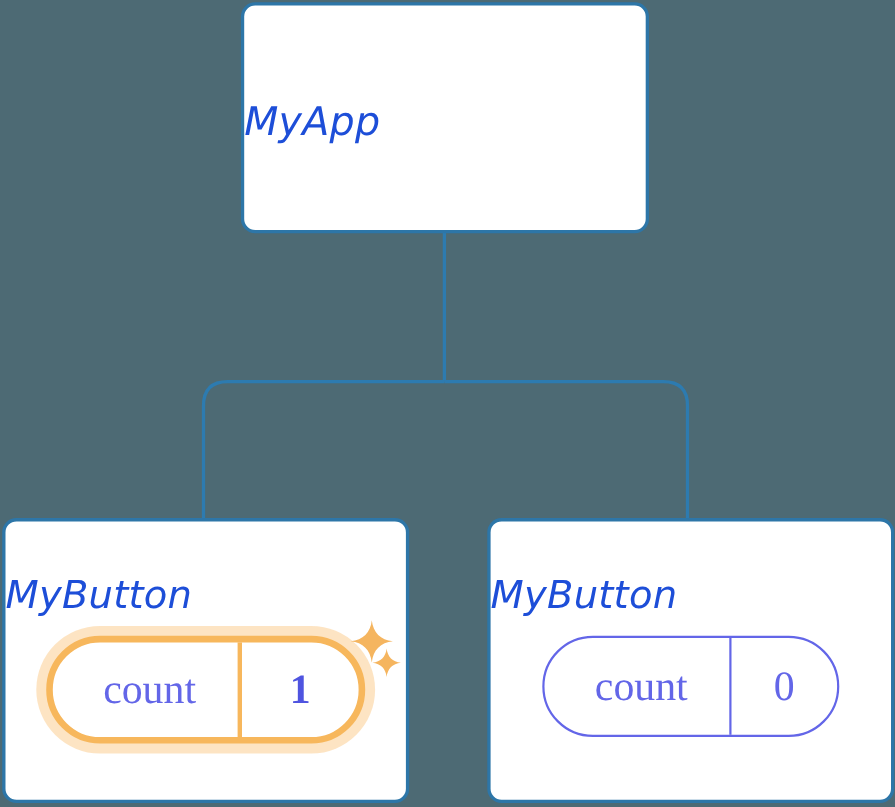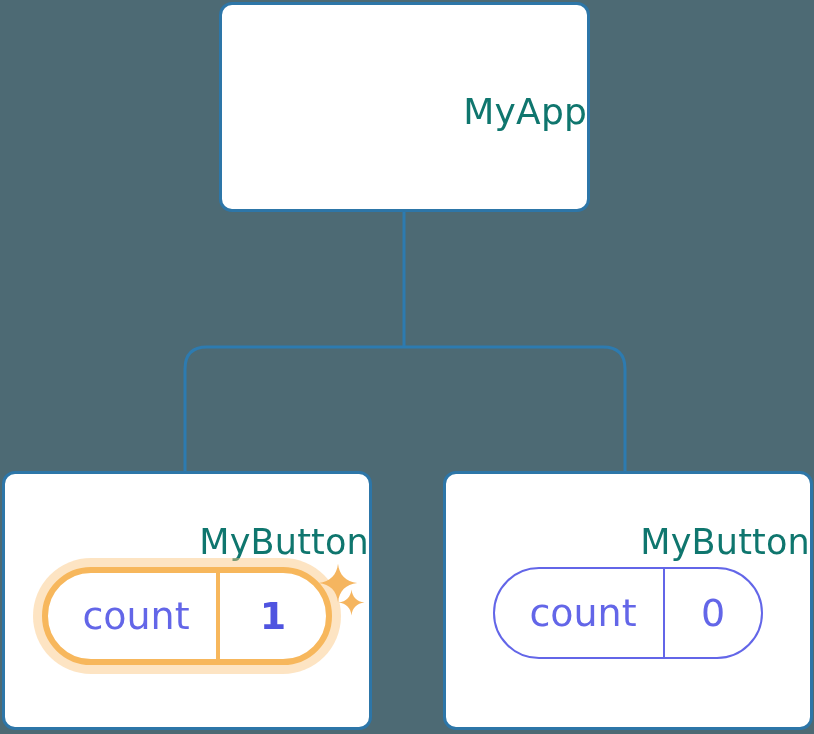--- a/index.html
+++ b/index.html
@@ -56,42 +56,44 @@
     left: 443px;
     top: 471px;
     width: 370px;
     height: 259px;
   }
 
   .node-title {
     position: absolute;
     left: 0;
     right: 0;
-    text-align: right;
-    color: #0f766e;
+    text-align: left;
+    color: #1d4ed8;
     font-size: 35px;
     font-weight: 400;
     letter-spacing: 0.2px;
     white-space: nowrap;
+    font-style: italic;
   }
   #node-myapp .node-title {
     top: 86px;
     font-size: 36px;
   }
   #node-mybutton-left .node-title,
   #node-mybutton-right .node-title {
     top: 48px;
   }
 
   
   .pill-wrap {
     position: absolute;
     left: 50%;
     transform: translateX(-50%);
-    top: 93px;
+    top: 104px;
+    font-family: Liberation Serif, serif;
   }
 
   .pill {
     position: relative;
     display: flex;
     align-items: stretch;
     box-sizing: border-box;
     border-radius: 999px;
     background: #ffffff;
     height: 92px;

